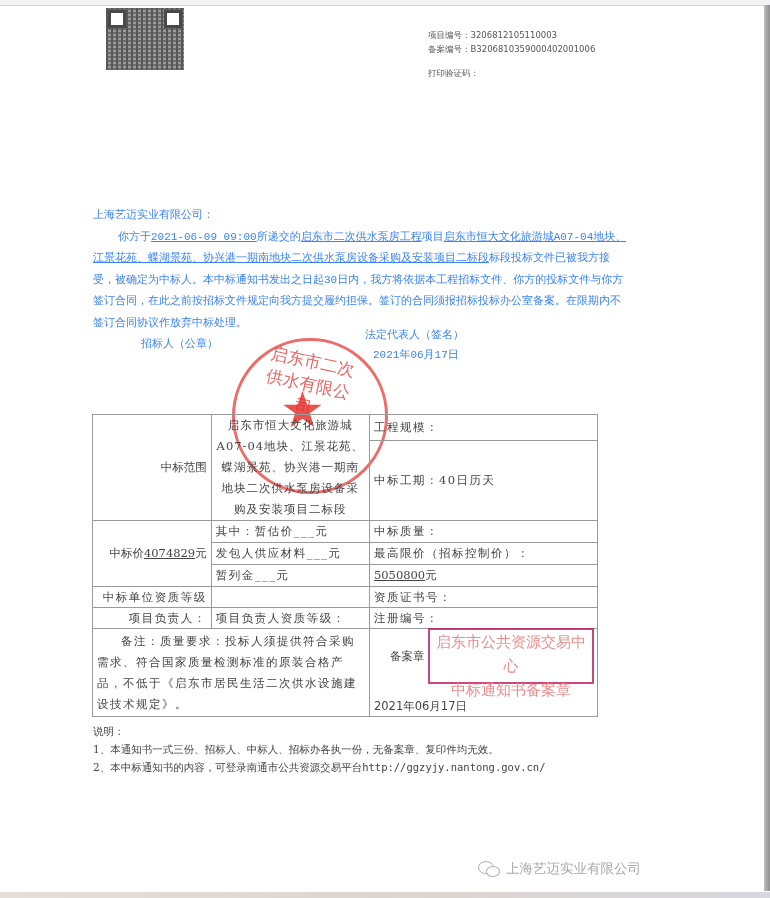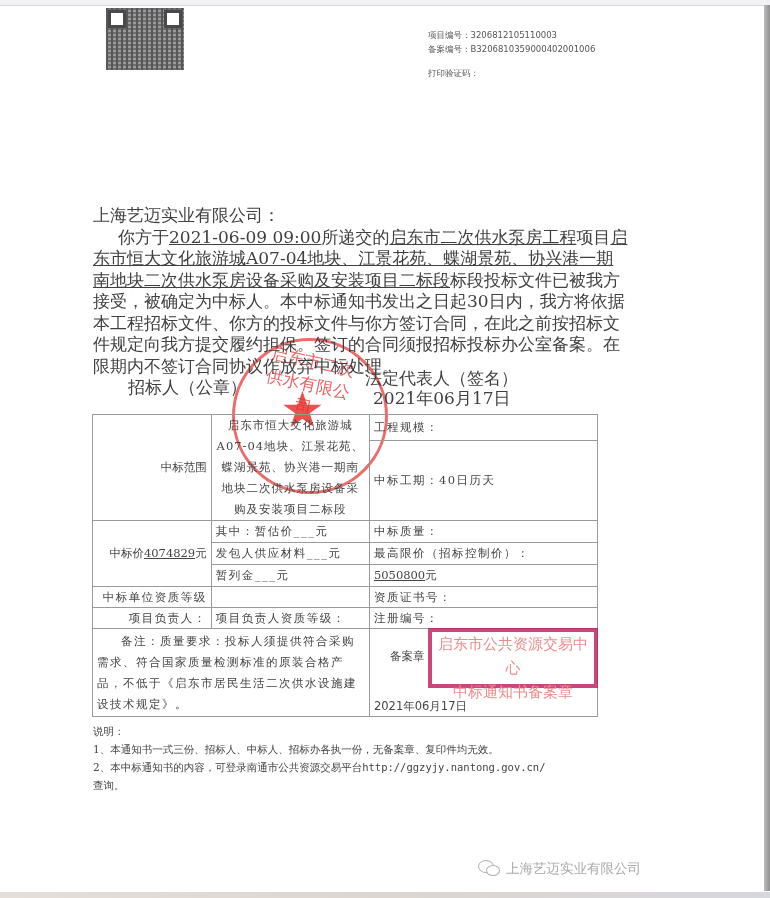--- a/index.html
+++ b/index.html
@@ -19,44 +19,44 @@
           repeating-linear-gradient(0deg, #555 0 2px, transparent 2px 4px);
         background-color:#8a8a8a; opacity:0.85; }
   .qr::before, .qr::after { content:""; position:absolute; width:12px; height:12px; border:3px solid #2a2a2a; background:#fff; }
   .qr::before { left:2px; top:2px; }
   .qr::after { right:2px; top:2px; }
 
   .meta { position:absolute; left:428px; top:28px; font-family:"DejaVu Sans", sans-serif; font-size:8.5px; color:#555; line-height:14px; }
   .meta .row { white-space:nowrap; }
   .meta .verify { margin-top:10px; }
 
-  .letter { position:absolute; left:93px; top:205px; width:535px; font-size:17px; line-height:21.5px; color:#404040; }
+  .letter { position:absolute; left:93px; top:205px; width:535px; font-size:11px; line-height:21.5px; color:#3b82f6;font-family:Liberation Mono, monospace; }
   .letter p { margin:0; }
   .u { text-decoration:underline; }
   .indent { text-indent:25px; }
   .sign-line { position:relative; height:21px; }
 
   .seal-round { position:absolute; left:232px; top:338px; width:150px; height:150px; border:3px solid #e53b3b; border-radius:50%; opacity:0.75; }
   .seal-star { position:absolute; left:280px; top:385px; font-size:50px; color:#e8332e; opacity:0.85; line-height:1; font-family:"DejaVu Sans", sans-serif; }
   .seal-text { position:absolute; left:258px; top:350px; width:100px; text-align:center; color:#e53b3b; font-size:17px; opacity:0.8; transform:rotate(12deg); }
 
   table.award { position:absolute; left:92px; top:414px; width:506px; border-collapse:collapse; font-size:11.5px; color:#444; }
   table.award td { border:1px solid #9a9a9a; padding:0 4px; vertical-align:middle; }
   .c1 { width:110px; text-align:right; }
   .c2 { width:150px; }
   .c3 { width:220px; }
   .scope { text-align:center; line-height:21px; letter-spacing:1px; }
   .sp { letter-spacing:1.5px; }
   .remarks { line-height:21px; }
-  .rec-stamp { position:absolute; left:428px; top:628px; width:162px; height:52px; border:4px solid #be185d; color:#e57070; font-size:15px; text-align:center; line-height:24px; opacity:0.8; font-family:"DejaVu Sans", sans-serif; }
+  .rec-stamp { position:absolute; left:428px; top:628px; width:162px; height:52px; border:2px solid #be185d; color:#e57070; font-size:15px; text-align:center; line-height:24px; opacity:0.8; font-family:"DejaVu Sans", sans-serif; }
 
   .notes { position:absolute; left:93px; top:722px; font-size:10.5px; line-height:18px; color:#444; width:560px; }
   .notes .mono { font-family:"DejaVu Sans Mono", monospace;margin-top:36px; }
 
-  .wm { position:absolute; left:478px; top:860px; font-family:"DejaVu Sans", sans-serif; font-size:13.5px; color:#a9a9a9; display:flex; align-items:flex-start; gap:6px; }
+  .wm { position:absolute; left:478px; top:860px; font-family:"DejaVu Sans", sans-serif; font-size:13.5px; color:#a9a9a9; display:flex; align-items:center; gap:6px; }
   .wm-icon { width:22px; height:16px; position:relative; }
   .wm-icon::before { content:""; position:absolute; left:0; top:0; width:14px; height:11px; border:1.5px solid #b0b0b0; border-radius:50%; }
   .wm-icon::after { content:""; position:absolute; left:8px; top:5px; width:12px; height:9px; border:1.5px solid #b0b0b0; border-radius:50%; background:#fff; }
 </style>
 </head>
 <body>
 
 <div class="topbar"></div>
 <div class="rightbar"></div>
 <div class="bottombar"></div>
@@ -74,21 +74,21 @@
 </div>
 
 <div class="seal-round"></div>
 <div class="seal-text">启东市二次供水有限公司</div>
 <div class="seal-star">★</div>
 
 <div class="letter">
   <p>上海艺迈实业有限公司：</p>
   <p class="indent"><span>你方于</span><span class="u">2021-06-09 09:00</span><span>所递交的</span><span class="u">启东市二次供水泵房工程</span><span>项目</span><span class="u">启东市恒大文化旅游城A07-04地块、江景花苑、蝶湖景苑、协兴港一期南地块二次供水泵房设备采购及安装项目二标段</span><span>标段投标文件已被我方接受，被确定为中标人。本中标通知书发出之日起30日内，我方将依据本工程招标文件、你方的投标文件与你方签订合同，在此之前按招标文件规定向我方提交履约担保。签订的合同须报招标投标办公室备案。在限期内不签订合同协议作放弃中标处理。</span></p>
   <div class="sign-line">
-    <span style="position:absolute;left:35px;top:0;">招标人（公章）</span>
+    <span style="position:absolute;left:48px;top:0;">招标人（公章）</span>
     <span style="position:absolute;left:272px;top:-9px;">法定代表人（签名）</span>
     <span style="position:absolute;left:280px;top:11px;">2021年06月17日</span>
   </div>
 </div>
 
 <table class="award">
   <tbody>
       <tr style="height:26px;">
     <td class="c1" rowspan="2">中标范围</td>
     <td class="c2 scope" rowspan="2">启东市恒大文化旅游城A07-04地块、江景花苑、蝶湖景苑、协兴港一期南地块二次供水泵房设备采购及安装项目二标段</td>
@@ -132,19 +132,18 @@
 
 <div class="rec-stamp">
   <div>启东市公共资源交易中心</div>
   <div>中标通知书备案章</div>
 </div>
 
 <div class="notes">
   <div>说明：</div>
   <div>1、本通知书一式三份、招标人、中标人、招标办各执一份，无备案章、复印件均无效。</div>
   <div><span>2、本中标通知书的内容，可登录南通市公共资源交易平台</span><span class="mono">http://ggzyjy.nantong.gov.cn/</span></div>
-  <div>查询。</div>
 </div>
 
 <div class="wm">
   <span class="wm-icon"></span>
   <span>上海艺迈实业有限公司</span>
 </div>
 
 </body></html>

